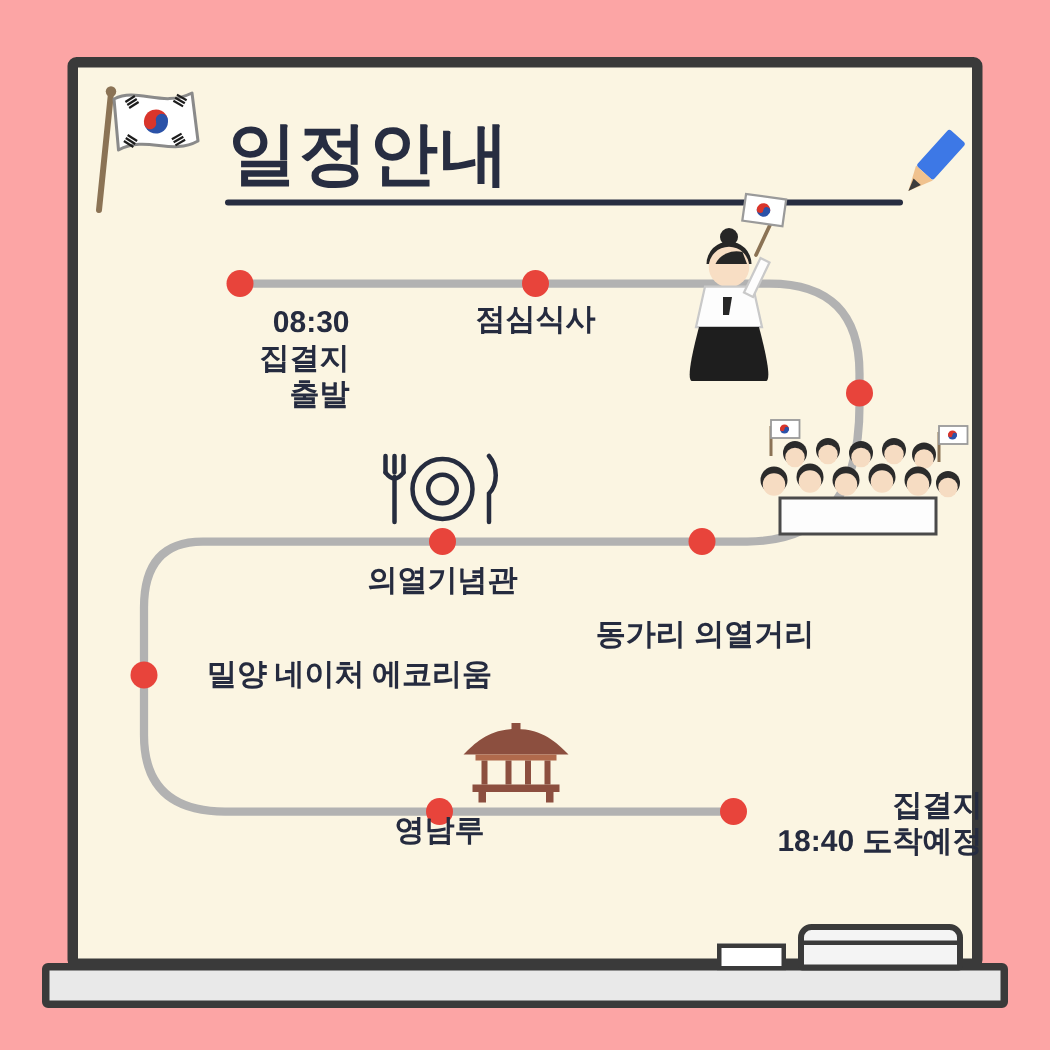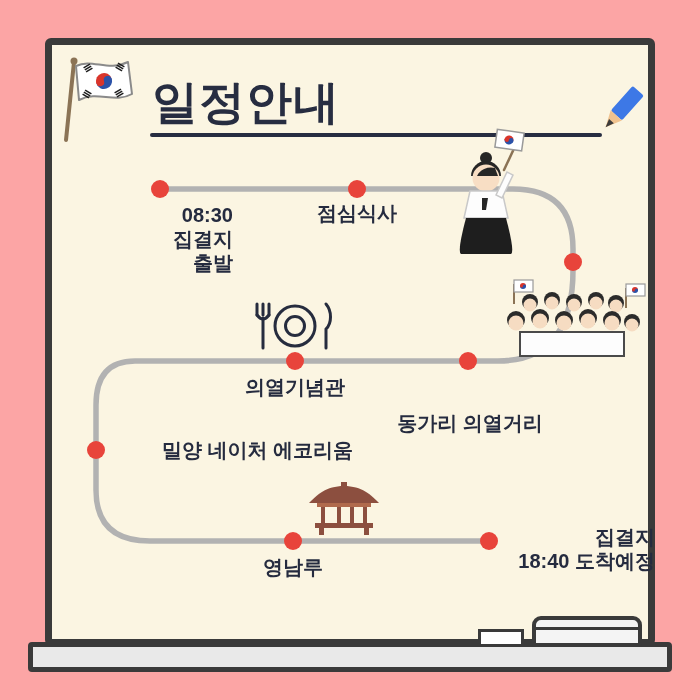--- a/index.html
+++ b/index.html
@@ -16,22 +16,22 @@
   .underline { position:absolute; left:150px; top:133px; width:452px; height:4px;
                background:#272D41; border-radius:2px; z-index:4; }
   .label { position:absolute; color:#252B3F; font-weight:700; font-size:20px;
            line-height:24px; text-align:center; z-index:6; }
   .label span { display:block;text-align:right; }
   .lbl-start   { left:93px;  top:203px; width:140px; }
   .lbl-memorial{ left:287px; top:201px; width:140px; }
   .lbl-exp     { left:438px; top:252px; width:120px; }
   .lbl-street  { left:385px; top:375px; width:170px;margin-top:36px; }
   .lbl-lunch   { left:230px; top:375px; width:130px; }
-  .lbl-eco     { left:113px; top:438px; width:240px; text-align:right; }
-  .lbl-yeong   { left:238px; top:555px; width:110px; }
+  .lbl-eco     { left:113px; top:438px; width:240px; text-align:center;font-family:Liberation Serif, serif; }
+  .lbl-yeong   { left:238px; top:542px; width:110px; }
   .lbl-end     { left:505px; top:525px; width:150px; }
   .icon-abs { position:absolute; z-index:5; }
   .eraser { position:absolute; left:532px; top:616px; width:110px; height:31px;
             background:#F4F4F4; border:4px solid #3A3A3A; border-radius:9px 9px 3px 3px; z-index:7; }
   .eraser-line { position:absolute; left:0; right:0; top:7px; border-top:3px solid #3A3A3A; }
   .chalk { position:absolute; left:478px; top:629px; width:46px; height:18px;
            background:#FFFFFF; border:3px solid #3A3A3A; z-index:7; }
 </style>
 </head>
 <body>

